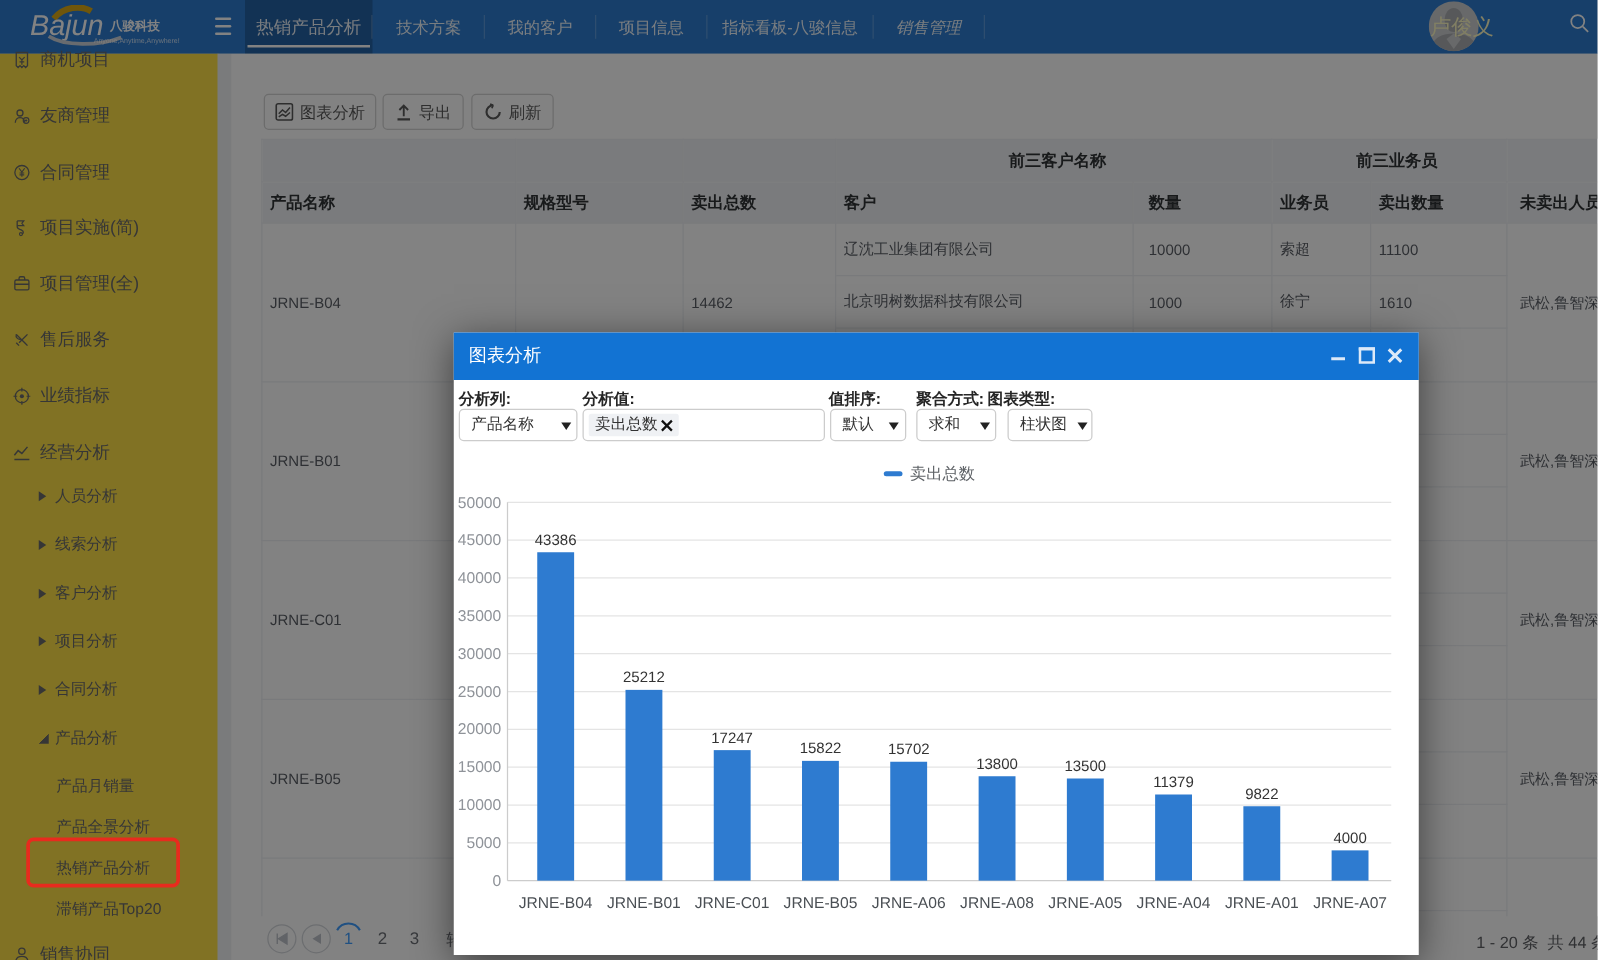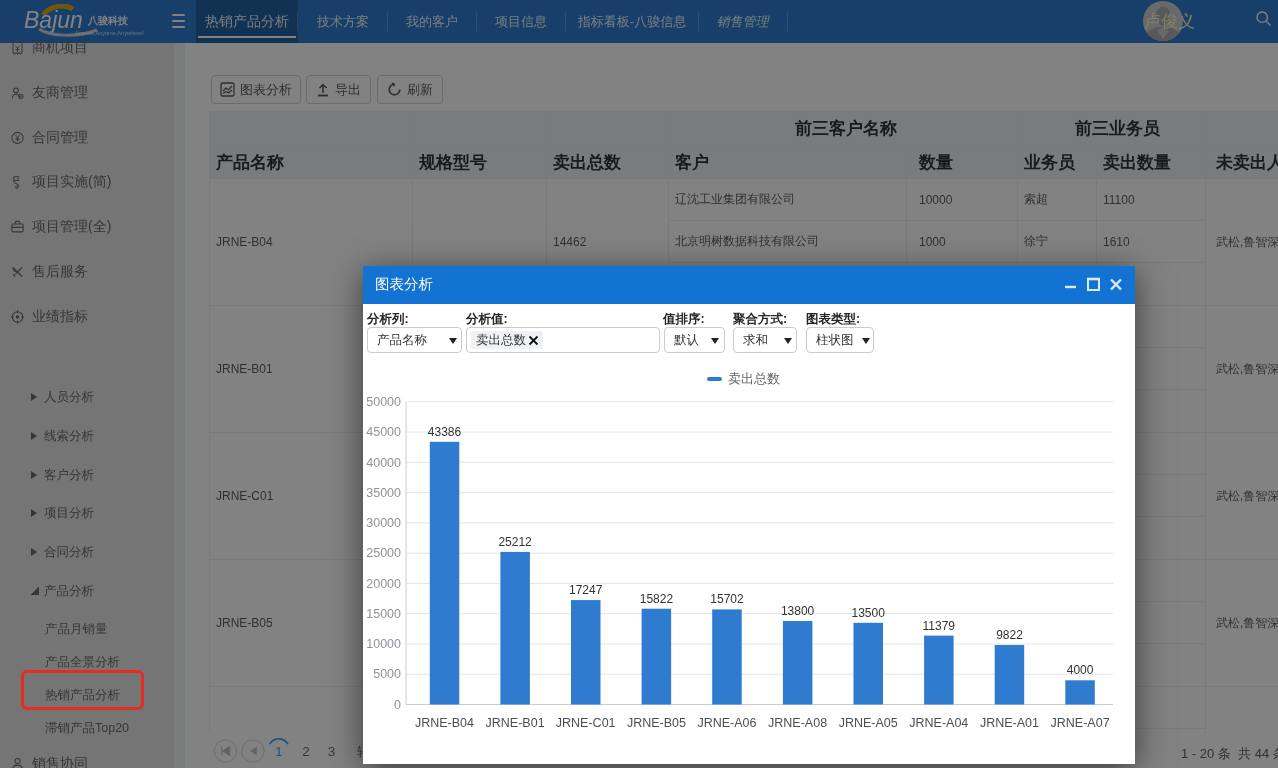--- a/index.html
+++ b/index.html
@@ -21,40 +21,40 @@
 .tab.active:after { content:""; position:absolute; left:2px; right:2px; bottom:5px; height:2px; background:#fff; }
 .tsep { position:absolute; top:12px; width:1px; height:19px; background:rgba(255,255,255,.22); }
 
 
 
 
 #uname { position:absolute; left:1144px; top:10px; color:#fef9c3; font-size:17px; }
 #searchIco { position:absolute; left:1255px; top:10px; }
 
 
-#side { position:absolute; left:0; top:43px; width:175px; height:725px; background:#e5e5e5; z-index:1; }
+#side { position:absolute; left:0; top:43px; width:175px; height:725px; background:#fde047; z-index:1; }
 .m1 { position:absolute; left:0; width:175px; height:30px; color:#6b6b6b; font-size:14px; }
 .m1 .ico { position:absolute; left:10px; top:50%; transform:translateY(-50%); width:15px; height:15px; }
 .m1 .txt { position:absolute; left:32px; top:50%; transform:translateY(-50%); white-space:nowrap; }
 .m2 { position:absolute; left:0; width:175px; height:26px; color:#6b6b6b; font-size:12.5px; }
 .m2 .arr { position:absolute; left:31px; top:50%; transform:translateY(-50%); width:0; height:0; }
 .m2 .arr.r { border-left:6px solid #6b6b6b; border-top:4.5px solid transparent; border-bottom:4.5px solid transparent; }
 .m2 .arr.d { width:8px; height:8px; background:linear-gradient(135deg, transparent 48%, #6b6b6b 48%); border:none; }
 .m2 .txt { position:absolute; left:44px; top:50%; transform:translateY(-50%); white-space:nowrap; }
 .m3 { position:absolute; left:45px; color:#6b6b6b; font-size:12.5px; transform:translateY(-50%); white-space:nowrap; }
 #strip { position:absolute; left:174px; top:43px; width:11px; height:725px; background:#f0f1f3; z-index:2; }
 
 
 #content { position:absolute; left:185px; top:43px; width:1093px; height:725px; background:#fff; z-index:1; }
 .btn { position:absolute; top:32px; height:29px; background:#fff; border:1px solid #d4d4d4; border-radius:4px; color:#5a5a5a; font-size:13px; display:flex; align-items:center; justify-content:center; gap:5px; }
 
 
 #tbl { position:absolute; left:24px; top:68px; width:1300px; border-collapse:collapse; table-layout:fixed; background:#fff; }
 #tbl th, #tbl td { border:1px solid #edeff3; font-weight:normal; text-align:left; padding:0 0 0 6px; font-size:12px; color:#5b5f66; overflow:hidden; white-space:nowrap; }
-#tbl th { font-size:17px; }
+#tbl th { font-size:13px; }
 #tbl td:nth-child(5), #tbl th:nth-child(5) { padding-left:12px; }
 #tbl tbody tr:nth-child(3n+2) td:nth-child(2), #tbl tbody tr:nth-child(3n) td:nth-child(2) { padding-left:12px; }
 #tbl td:nth-child(8), #tbl th:nth-child(8) { padding-left:10px; }
 #tbl th { color:#303336; font-weight:bold; background:#f0f2f5; }
 #tblwrap { position:absolute; left:0; top:0; width:1093px; height:690px; overflow:hidden; }
 
 
 #overlay { position:absolute; left:0; top:0; width:1278px; height:768px; background:rgba(0,0,0,0.49); z-index:30; }
 
 
@@ -171,20 +171,27 @@
         </svg></span>
       <span class="txt">售后服务</span>
     </div>
   <div class="m1" style="top:258.8px">
       <span class="ico"><svg viewBox="0 0 20 20" width="15" height="15">
           <circle cx="10" cy="10" r="7" stroke="#6b6b6b" stroke-width="1.4" fill="none"></circle>
           <circle cx="10" cy="10" r="2.2" fill="#6b6b6b"></circle>
           <path d="M10 1 v4 M10 15 v4 M1 10 h4 M15 10 h4" stroke="#6b6b6b" stroke-width="1.3"></path>
         </svg></span>
       <span class="txt">业绩指标</span>
+    </div>
+  <div class="m1" style="top:303.6px">
+      <span class="ico"><svg viewBox="0 0 20 20" width="15" height="15">
+          <path d="M2 13 l4-5 4 3 6-7" stroke="#6b6b6b" stroke-width="1.6" fill="none"></path>
+          <path d="M2 17.5 h16" stroke="#6b6b6b" stroke-width="1.6"></path>
+        </svg></span>
+      <span class="txt">经营分析</span>
     </div>
   <div class="m2" style="top:341.0px">
       <span class="arr r"></span>
       <span class="txt">人员分析</span>
     </div>
   <div class="m2" style="top:379.8px">
       <span class="arr r"></span>
       <span class="txt">线索分析</span>
     </div>
   <div class="m2" style="top:418.5px">
@@ -406,21 +413,21 @@
       <line x1="2" y1="11" x2="13" y2="11" stroke="#dce9f8" stroke-width="2.4"></line>
       <rect x="25" y="3" width="11" height="11" stroke="#dce9f8" stroke-width="2" fill="none"></rect>
         <line x1="24" y1="3" x2="37" y2="3" stroke="#dce9f8" stroke-width="2.6"></line>
       <path d="M48 3.5 L58 13.5 M58 3.5 L48 13.5" stroke="#dce9f8" stroke-width="2.4"></path>
     </svg>
   </div>
   <div class="mlabel" style="left:4px;">分析列:</div>
   <div class="mlabel" style="left:103px;">分析值:</div>
   <div class="mlabel" style="left:300px;">值排序:</div>
   <div class="mlabel" style="left:370px;">聚合方式:</div>
-  <div class="mlabel" style="left:443px;">图表类型:</div>
+  <div class="mlabel" style="left:427px;">图表类型:</div>
   <div class="mbox" style="left:4px;width:95px;">
       <span class="bt">产品名称</span>
       <span class="caret" style="left:81px"></span>
     </div>
   <div class="mbox" style="left:103px;width:194px;">
     <span style="position:absolute;left:4px;top:3px;width:72px;height:18px;background:#eff1f4;border-radius:2px;"></span>
     <span class="bt">卖出总数</span>
     <svg class="abs" style="left:61px;top:7px" width="11" height="11" viewBox="0 0 11 11">
         <path d="M1.5 1.5 L9.5 9.5 M9.5 1.5 L1.5 9.5" stroke="#111" stroke-width="1.8"></path>
       </svg>

